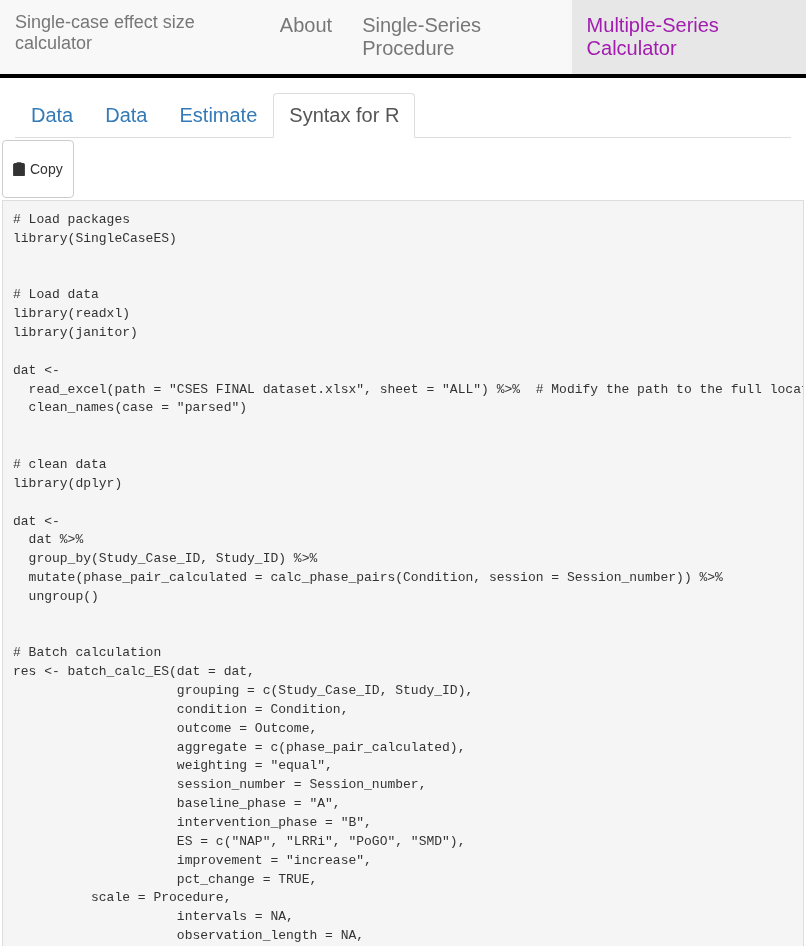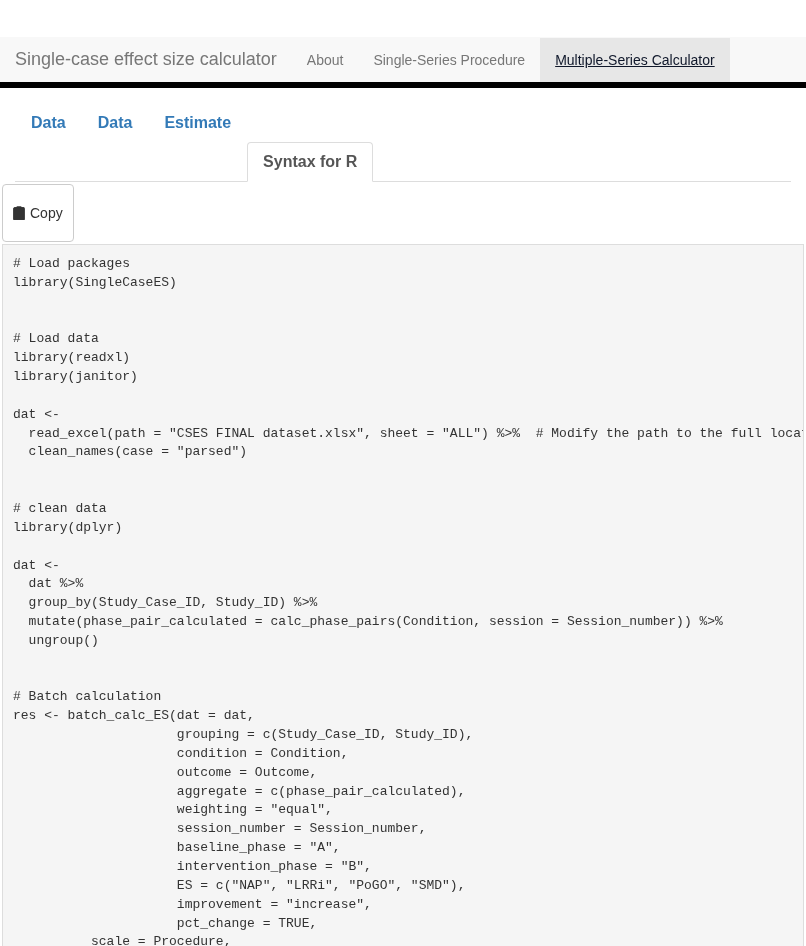--- a/index.html
+++ b/index.html
@@ -6,64 +6,60 @@
   body {
     margin: 0;
     font-family: "Helvetica Neue", Helvetica, Arial, sans-serif;
     font-size: 14px;
     color: #333;
     background: #fff;
     width: 806px;
   }
   .top-nav {
     display: flex;
-    align-items: flex-end;
+    align-items: flex-start;
     background: #f8f8f8;
-    border-bottom: 6px solid #000000;
+    border-bottom: 4px solid #000000;
     min-height: 45px;
-    margin-top: 37px;
   }
   .brand {
     padding: 12px 15px;
     font-size: 18px;
     color: #777;
   }
   .top-nav-item {
     padding: 14px 15px;
     color: #777;
-    font-size: 14px;
+    font-size: 20px;
     cursor: pointer;
   }
   .top-nav-item.active {
     background: #e7e7e7;
-    color: #0f172a;
-    text-decoration: underline;
+    color: #a21caf;
   }
   .sub-tabs {
     display: flex;
     border-bottom: 1px solid #ddd;
     margin: 15px 15px 0 15px;
   }
   .sub-tab {
     padding: 10px 15px;
     color: #337ab7;
-    font-size: 16px;
+    font-size: 20px;
     cursor: pointer;
     border: 1px solid transparent;
     margin-bottom: -1px;
     border-top-left-radius: 4px;
     border-top-right-radius: 4px;
-    font-weight: bold;
   }
   .sub-tab.active {
     color: #555;
     background: #fff;
     border: 1px solid #ddd;
     border-bottom-color: #fff;
-    margin-top: 39px;
   }
   .content {
     padding: 0 0 0 0;
   }
   .copy-btn-row {
     padding: 2px 2px 0 2px;
   }
   .copy-btn {
     display: inline-flex;
     align-items: center;

